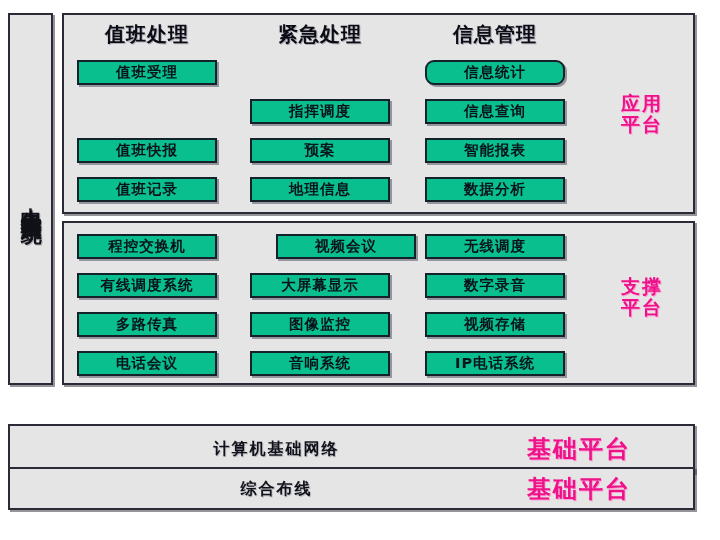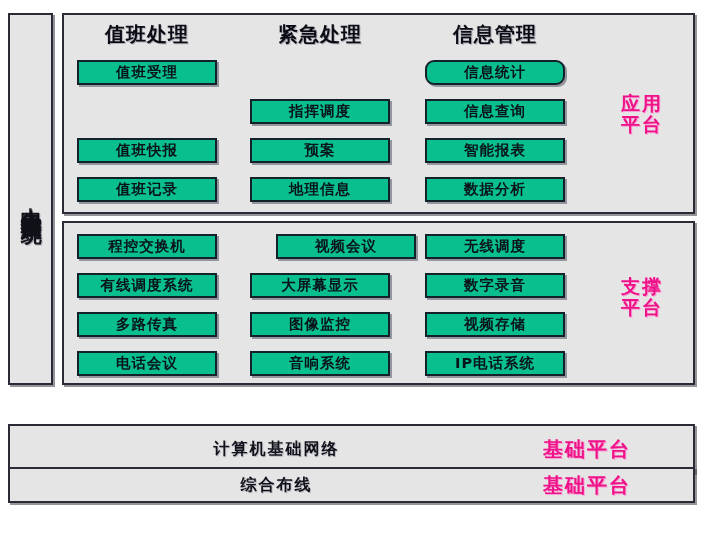--- a/index.html
+++ b/index.html
@@ -112,21 +112,21 @@
     white-space: nowrap;
   }
 
   
   .base-bar {
     left: 8px;
     width: 687px;
     height: 49px;
   }
   #base-bar-1 { top: 407px; margin-top: 17px; }
-  #base-bar-2 { top: 467px; height: 36px; }
+  #base-bar-2 { top: 467px; height: 43px; }
 
   .base-bar .bar-title {
     position: absolute;
     left: 0;
     right: 0;
     top: 50%;
     transform: translateY(-50%);
     text-align: center;
     font-size: 16px;
     font-weight: bold;
@@ -134,21 +134,21 @@
     letter-spacing: 2px;
     text-shadow: 1px 1px 0 rgba(140,140,160,0.45);
   }
   #base-bar-1 .bar-title { padding-right: 150px; }
   #base-bar-2 .bar-title { padding-right: 150px; }
 
   .base-bar .plat-label {
     top: 50%;
     transform: translateY(-50%);
     right: 62px;
-    font-size: 20px;
+    font-size: 24px;
   }
 </style>
 </head>
 <body>
 
 <div class="panel" id="sidebar">
   <div class="vtext">中央集中控制系统</div>
 </div>
 
 <div class="panel" id="app-platform">

